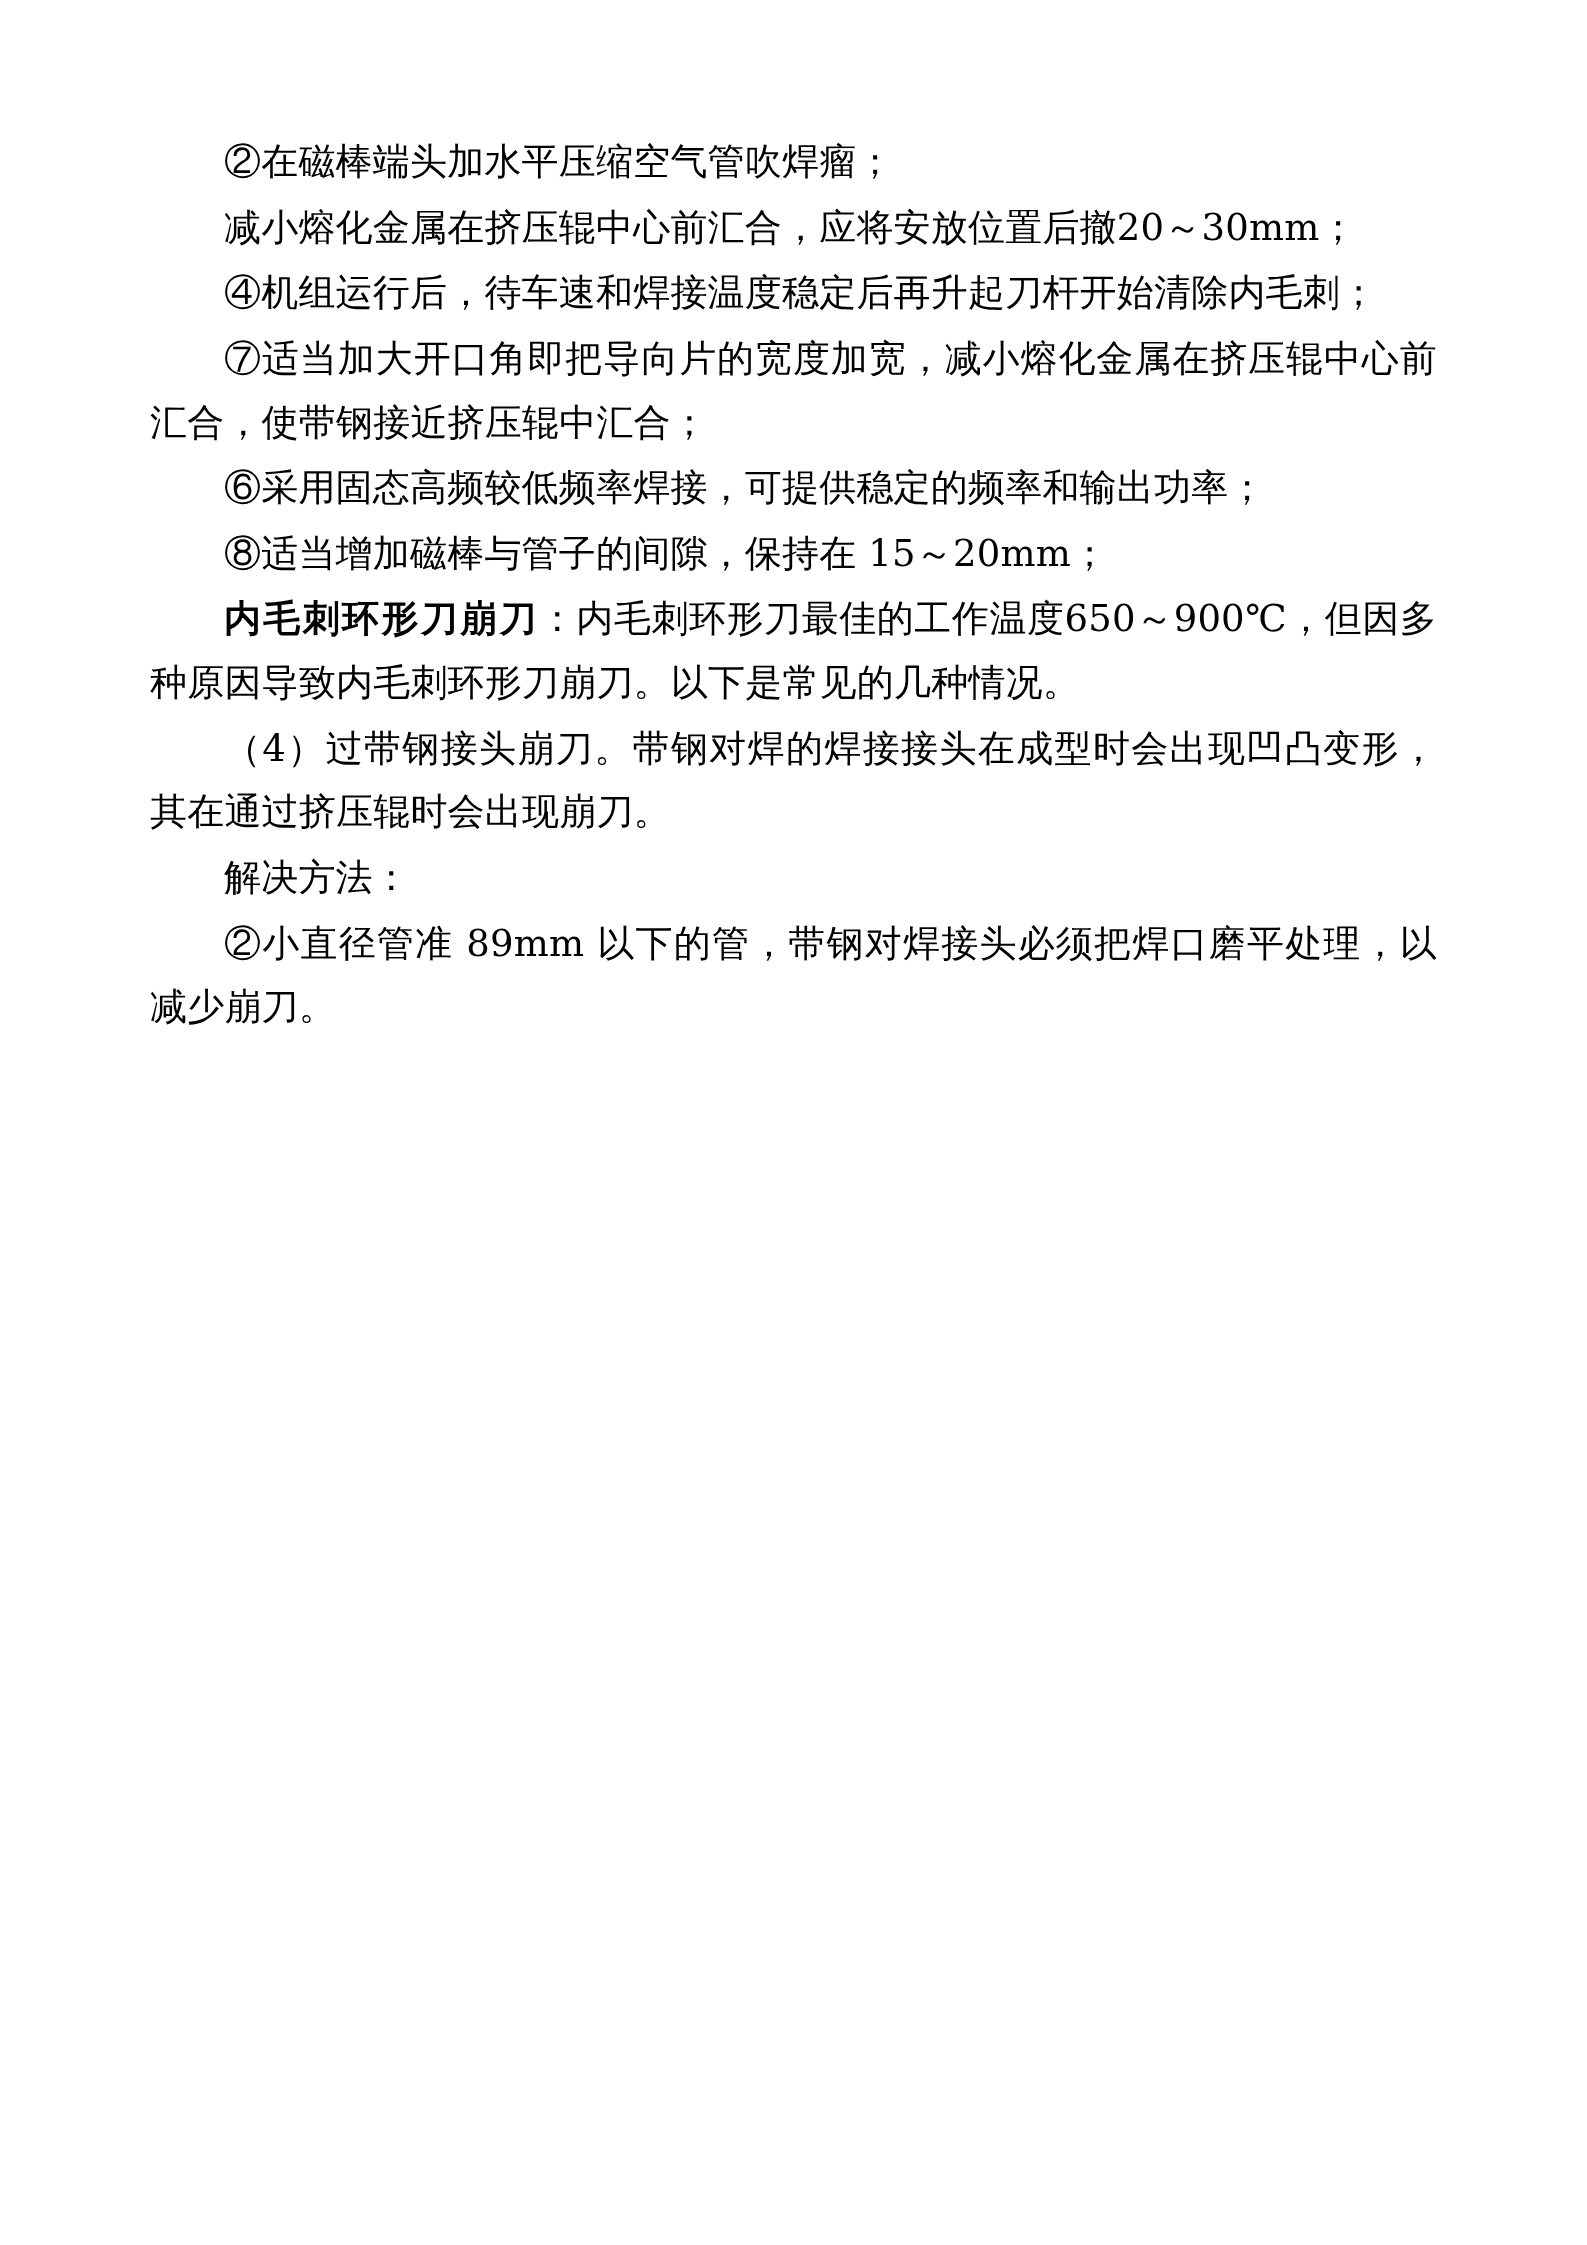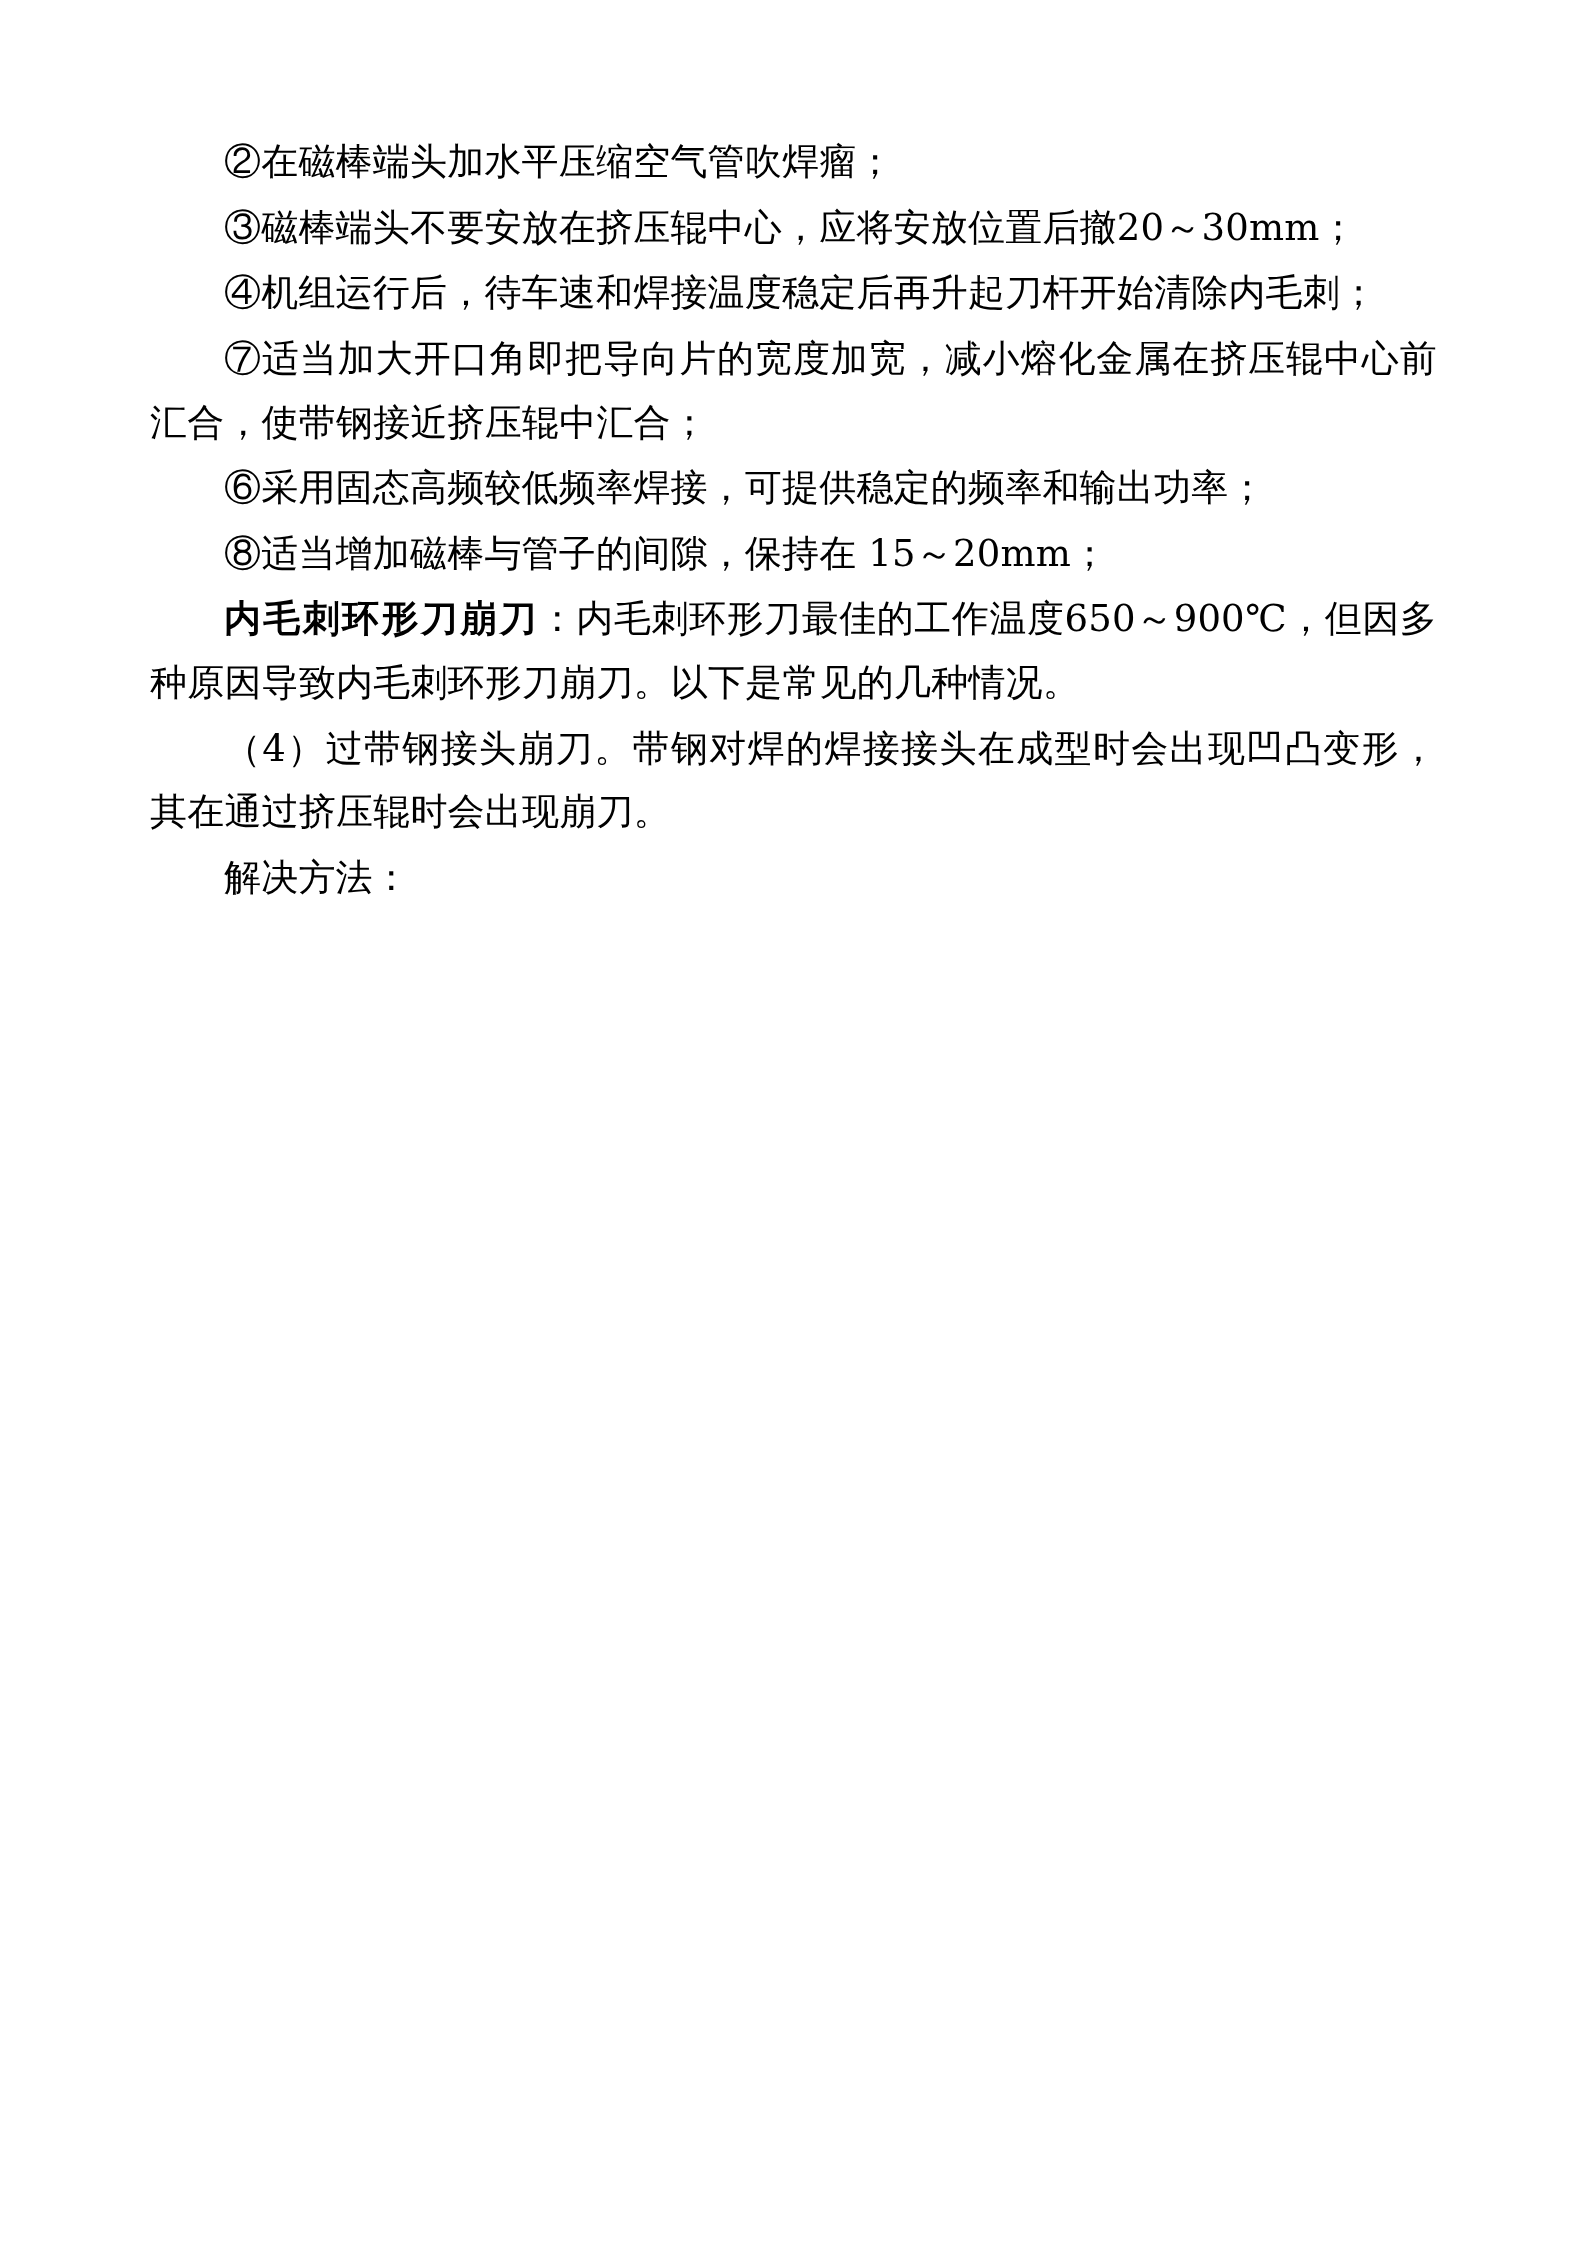--- a/index.html
+++ b/index.html
@@ -35,36 +35,37 @@
   }
 </style>
 </head>
 <body>
 
 <div class="page">
   <div class="body-text">
 
     <p class="para">②在磁棒端头加水平压缩空气管吹焊瘤；</p>
 
-    <p class="para">③磁棒端头不要安放在挤压辊中心，应将安放位置后撤20～30mm；</p>
+    <p class="para">减小熔化金属在挤压辊中心前汇合，应将安放位置后撤20～30mm；</p>
 
     <p class="para">④机组运行后，待车速和焊接温度稳定后再升起刀杆开始清除内毛刺；</p>
 
 
     <p class="para">⑦适当加大开口角即把导向片的宽度加宽，减小熔化金属在挤压辊中心前汇合，使带钢接近挤压辊中汇合；</p>
 
     <p class="para">⑥采用固态高频较低频率焊接，可提供稳定的频率和输出功率；</p>
 
     <p class="para">⑧适当增加磁棒与管子的间隙，保持在 15～20mm；</p>
 
 
     <p class="para">
       <span class="bold-lead">内毛刺环形刀崩刀</span><span>：内毛刺环形刀最佳的工作温度650～900℃，但因多种原因导致内毛刺环形刀崩刀。以下是常见的几种情况。</span>
     </p>
 
     <p class="para">（4）过带钢接头崩刀。带钢对焊的焊接接头在成型时会出现凹凸变形，其在通过挤压辊时会出现崩刀。</p>
 
     <p class="para">解决方法：</p>
 
 
+    <p class="para">②小直径管准 89mm 以下的管，带钢对焊接头必须把焊口磨平处理，以减少崩刀。</p>
 
   </div>
 </div>
 
 </body></html>

